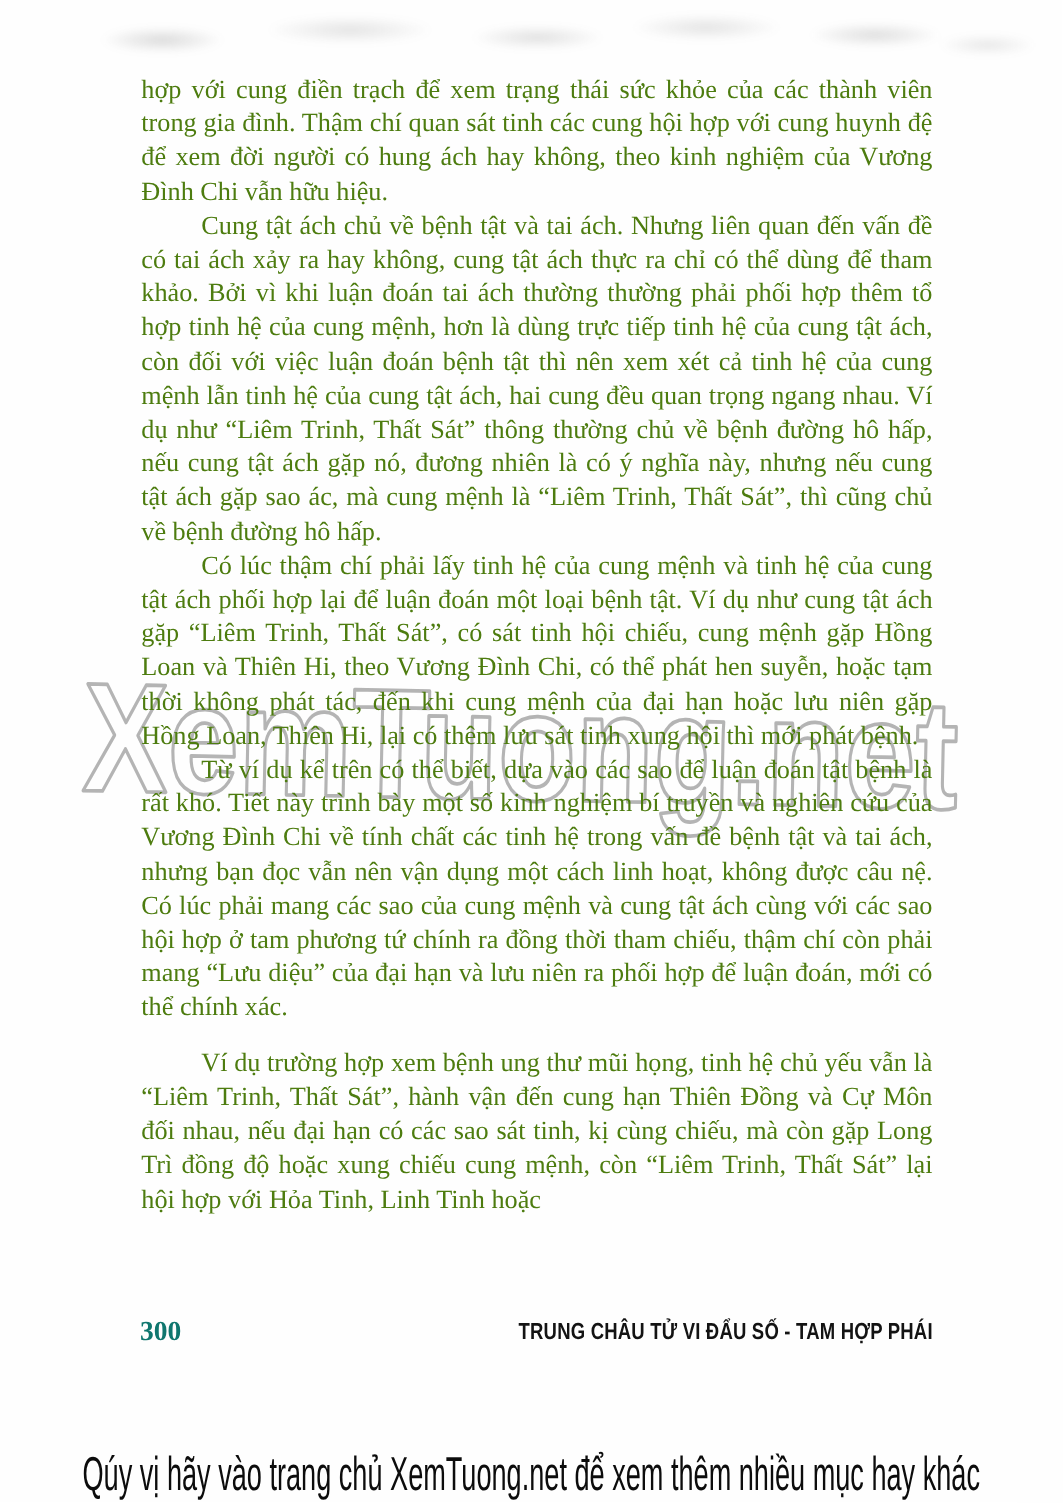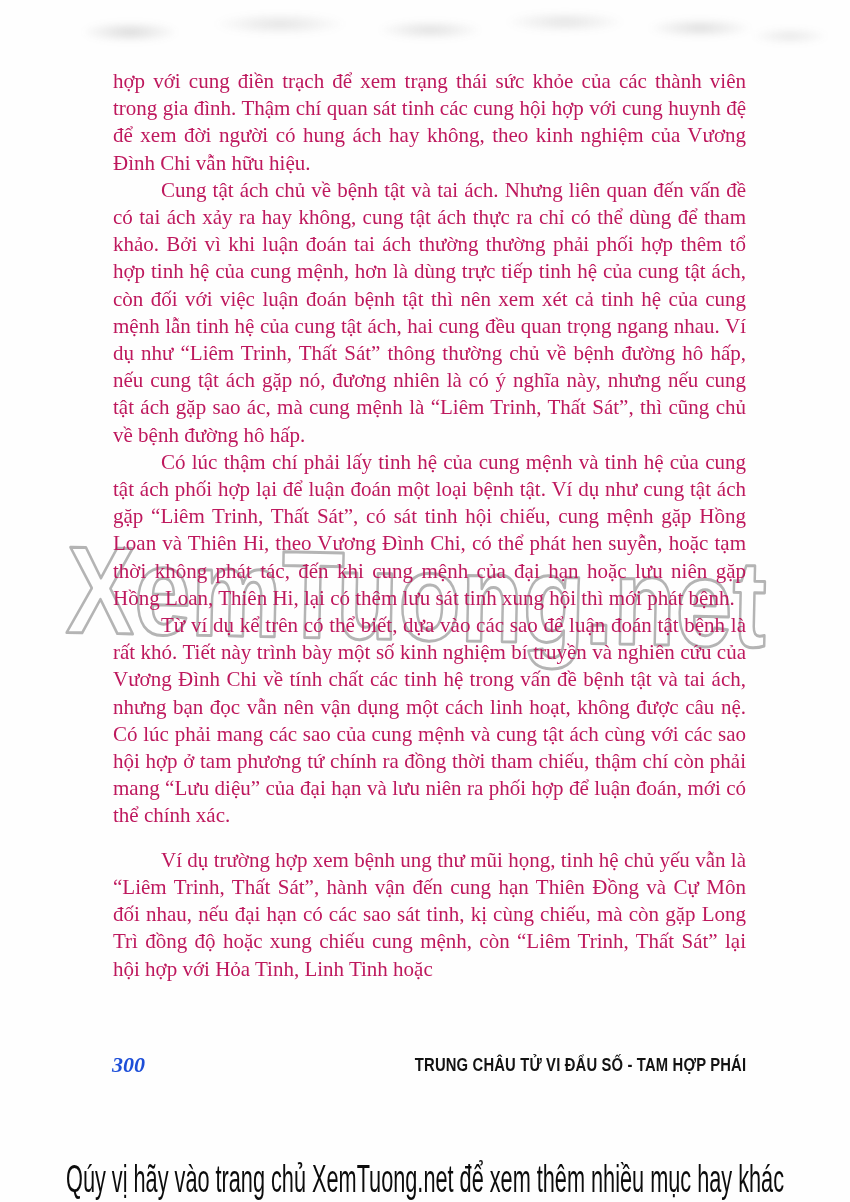--- a/index.html
+++ b/index.html
@@ -31,38 +31,38 @@
   }
   .watermark text {
     font-family:"Liberation Sans", sans-serif;
     font-weight:bold;
     fill:none;
     stroke:#a8a8a8;
     stroke-width:3;
     stroke-linejoin:round;
   }
   .text-block {
-    position:absolute; left:113px; top:68px; width:633px;
-    color:#be185d;
+    position:absolute; left:113px; top:58px; width:633px;
+    color:#4d7c0f;
     font-size:21px; line-height:27.2px;
     text-align:justify;
     z-index:2;
   }
   .text-block p { margin:0; text-indent:48px; }
   .text-block p.no-indent { text-indent:0; }
   .text-block p.gap-top { margin-top:17px; }
   .footer-row {
     position:absolute; left:112px; right:104px; top:1050px; height:32px;
     z-index:2;
   }
   .page-number {
     position:absolute; left:0; top:2px;
     font-family:"Liberation Serif", serif;
-    font-style:italic; font-weight:700;
-    font-size:22px; color:#1d4ed8;
+    font-weight:700;
+    font-size:22px; color:#0f766e;
   }
   .running-title {
     position:absolute; right:0; top:4px;
     font-family:"Liberation Sans", sans-serif;
     font-weight:700; font-size:18.5px;
     letter-spacing:.2px; white-space:nowrap;
     transform:scaleX(.80); transform-origin:100% 50%;
     color:#131313;
   }
   .promo-banner {

